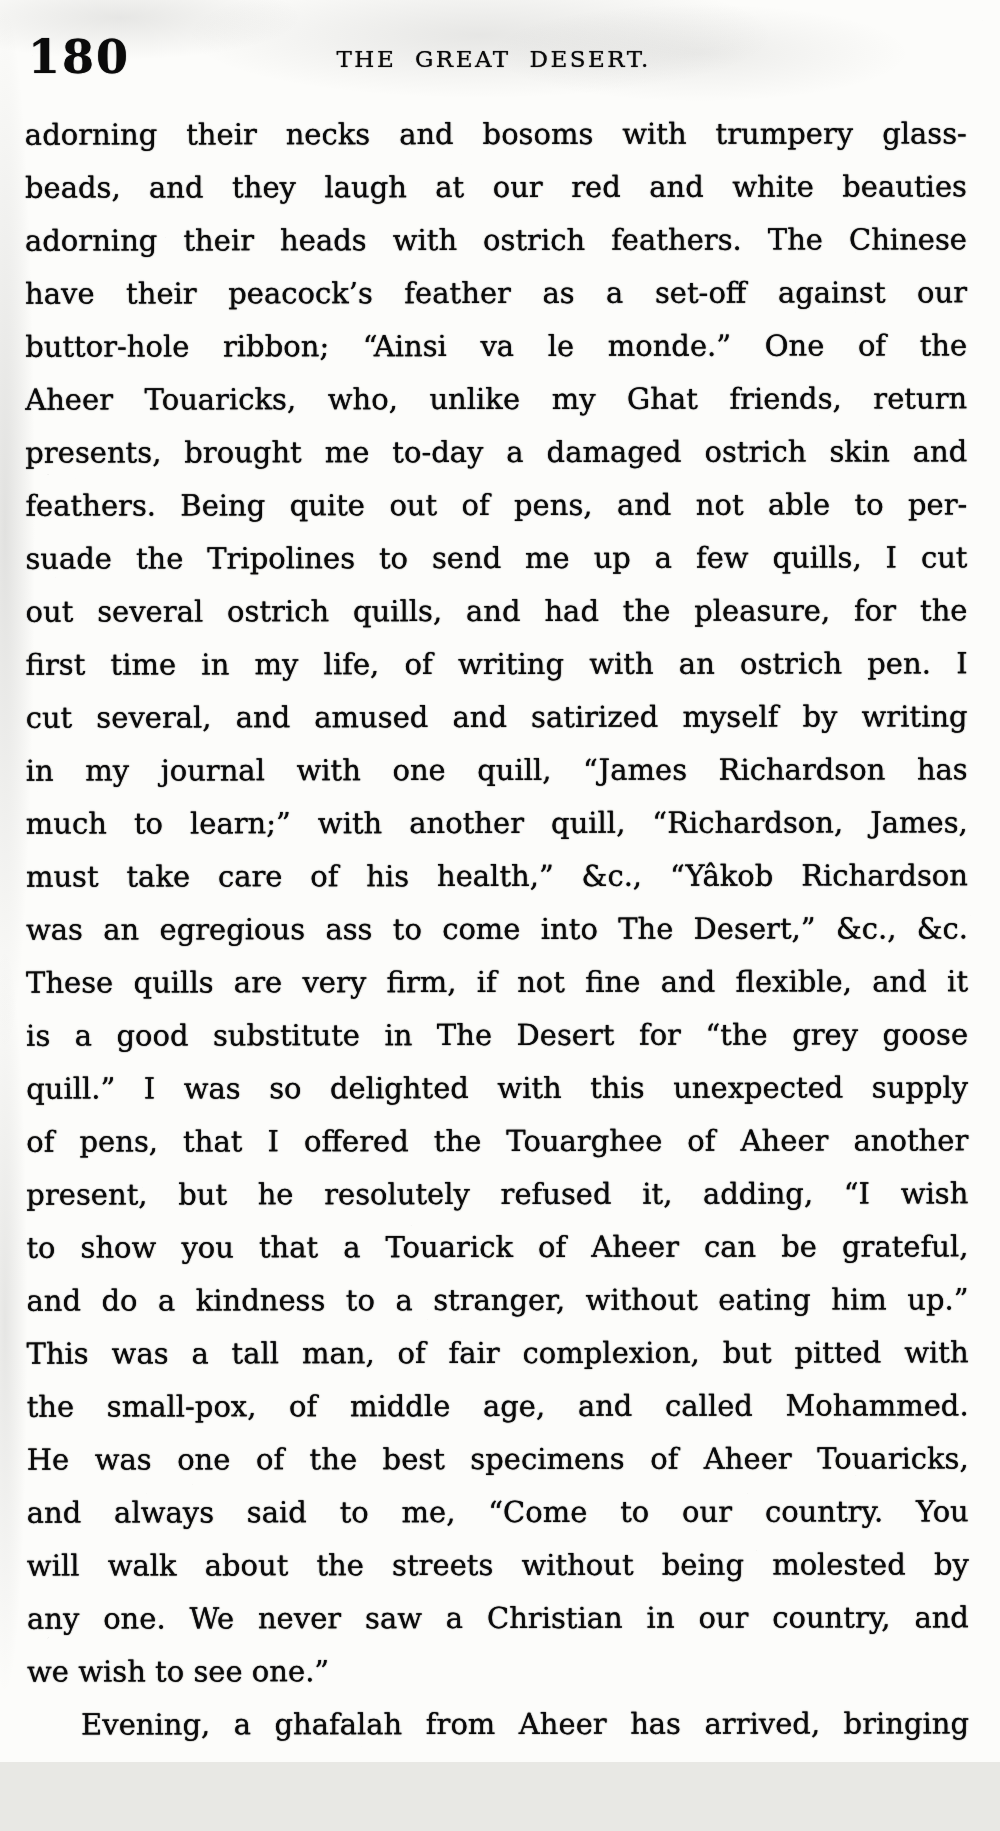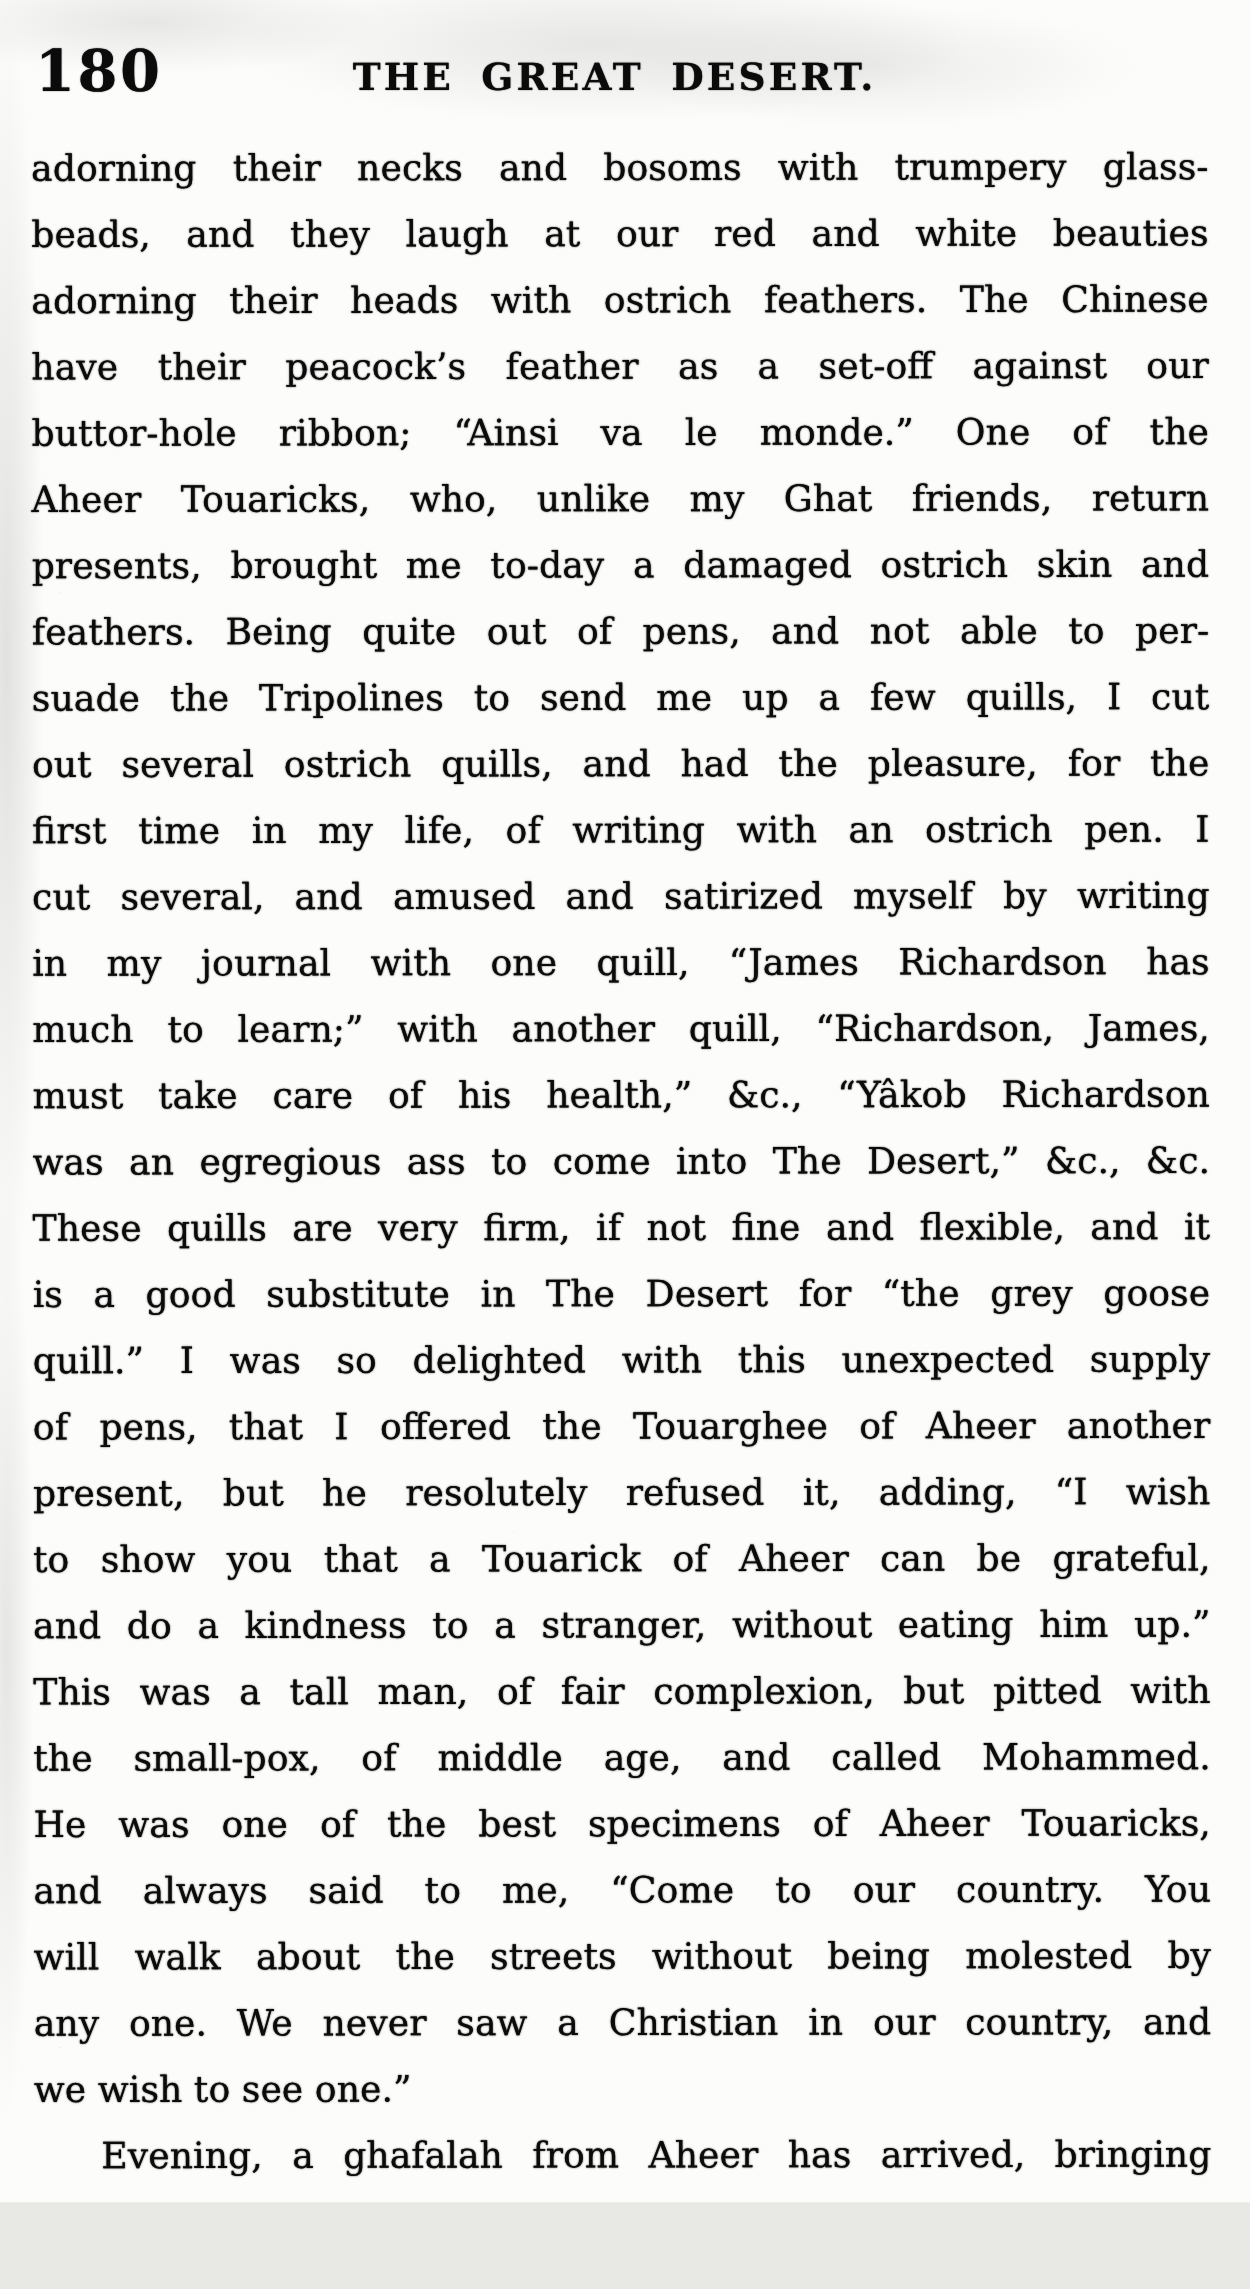--- a/index.html
+++ b/index.html
@@ -39,23 +39,23 @@
     font-size: 46px;
     line-height: 1;
     font-weight: bold;
     letter-spacing: 2px;
     text-shadow: 0 0 1px rgba(0,0,0,0.85);
   }
   .running-title {
     position: absolute;
     left: 50%; top: 48px;
     transform: translateX(-52%);
-    font-size: 30px;
+    font-size: 23px;
     line-height: 1;
-    font-weight: bold;
+    font-weight: normal;
     letter-spacing: 2.5px;
     word-spacing: 9px;
     white-space: nowrap;
     text-shadow: 0 0 1px rgba(0,0,0,0.85);
   }
   .body-text {
     position: absolute;
     left: 26px; right: 32px; top: 108px;
     z-index: 4;
     transform: rotate(-0.08deg);

